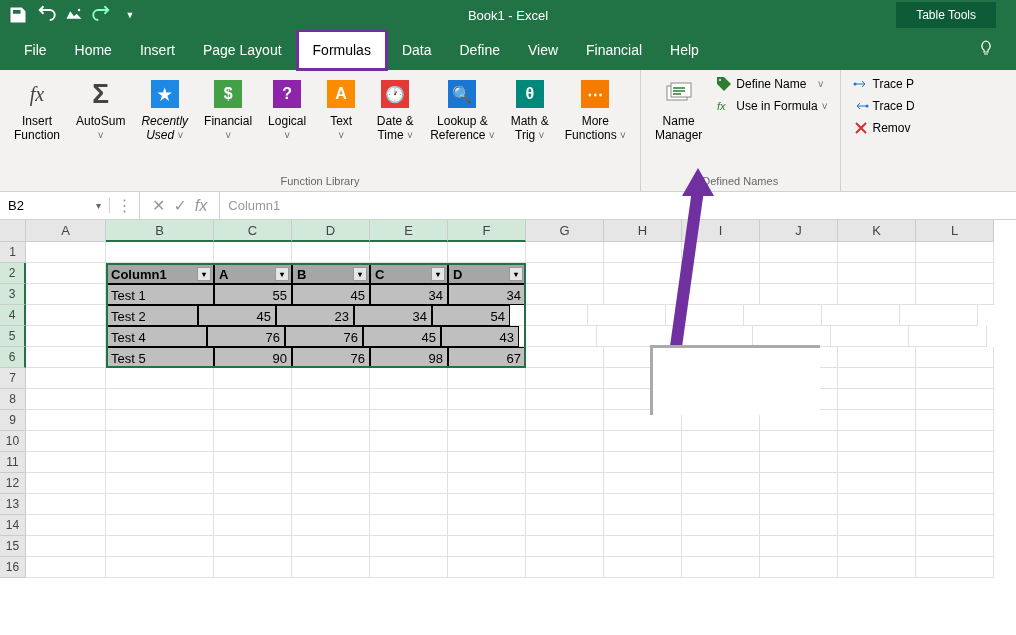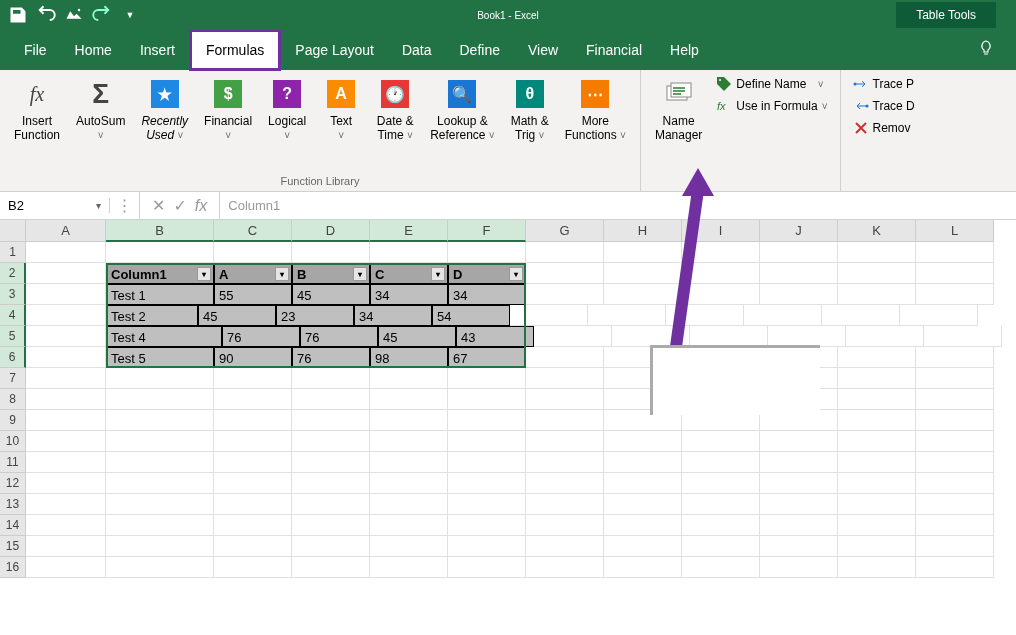--- a/index.html
+++ b/index.html
@@ -2,21 +2,21 @@
 <html><head>
 <meta charset="utf-8">
 <style>
 * { margin: 0; padding: 0; box-sizing: border-box; font-family: 'Segoe UI', Arial, sans-serif; }
 body { background: #fff; width: 1016px; height: 635px; overflow: hidden; position: relative; }
 
 
 .title-bar { background: #217346; height: 30px; display: flex; align-items: center; color: #fff; font-size: 12px; position: relative; }
 .qat { display: flex; align-items: center; gap: 8px; padding: 0 8px; }
 .qat-item { width: 20px; height: 20px; display: flex; align-items: center; justify-content: center; cursor: pointer; }
-.title-text { position: absolute; left: 50%; transform: translateX(-50%); font-size: 10px; }
+.title-text { position: absolute; left: 50%; transform: translateX(-50%); font-size: 13px; }
 .table-tools { position: absolute; right: 20px; background: #0e5c37; padding: 6px 20px; font-size: 12px; }
 
 
 .ribbon-tabs { background: #217346; height: 40px; display: flex; align-items: center; padding: 0 10px; gap: 0; }
 .tab { padding: 10px 14px; color: #fff; font-size: 14px; cursor: pointer; }
 .tab.active { background: #fff; color: #000; border: 3px solid #7030a0; }
 .tab.design { background: #0e5c37; padding: 10px 18px; }
 .tell-me { margin-left: auto; padding: 0 10px; color: #fff; }
 
 
@@ -63,21 +63,21 @@
 .row-h.sel { background: #d2e8d8; border-right: 2px solid #217346; }
 
 .cells-wrap { position: relative; }
 .cell-row { display: flex; }
 .cell { height: 21px; border-right: 1px solid #e0e0e0; border-bottom: 1px solid #e0e0e0; font-size: 13px; padding: 0 4px; line-height: 21px; overflow: hidden; }
 
 
 .tbl-hdr { background: #a6a6a6; border: 1px solid #000; font-weight: bold; position: relative; padding-right: 18px; }
 .tbl-hdr .dd { position: absolute; right: 2px; top: 3px; width: 14px; height: 14px; background: #e6e6e6; border: 1px solid #999; display: flex; align-items: center; justify-content: center; font-size: 8px; }
 .tbl-cell { background: #bfbfbf; border: 1px solid #000; }
-.tbl-cell.num { text-align: left; }
+.tbl-cell.num { text-align: right; }
 
 .table-selection { position: absolute; border: 2px solid #217346; pointer-events: none; }
 .arrow-line { position: absolute; width: 12px; height: 200px; background: #7030a0; transform: rotate(8deg); transform-origin: top center; }
 .arrow-head { position: absolute; width: 0; height: 0; border-left: 16px solid transparent; border-right: 16px solid transparent; border-bottom: 28px solid #7030a0; }
 
 .callout-box { position: absolute; background: #fff; border-top: 3px solid #aaa; border-left: 3px solid #aaa; width: 170px; height: 70px; }
 
 svg { width: 100%; height: 100%; }
 </style>
 </head>
@@ -109,22 +109,22 @@
     <div class="qat-item" style="font-size:9px;">▼</div>
   </div>
   <div class="title-text">Book1  -  Excel</div>
   <div class="table-tools">Table Tools</div>
 </div>
 
 <div class="ribbon-tabs">
   <div class="tab">File</div>
   <div class="tab">Home</div>
   <div class="tab">Insert</div>
+  <div class="tab">Page Layout</div>
   <div class="tab active">Formulas</div>
-  <div class="tab">Page Layout</div>
   <div class="tab">Data</div>
   <div class="tab">Define</div>
   <div class="tab">View</div>
   <div class="tab">Financial</div>
   <div class="tab">Help</div>
   <div class="tell-me"><svg width="20" height="20" viewBox="0 0 20 20">
         <path fill="none" stroke="#fff" stroke-width="1.2" d="M10 3a5 5 0 0 1 2 9v2H8v-2a5 5 0 0 1 2-9zM8 16h4"></path>
       </svg></div>
 </div>
 
@@ -225,20 +225,21 @@
             <span class="si">
               <svg viewBox="0 0 16 16">
                 <text x="1" y="12" font-size="11" font-style="italic" fill="#2e7d32">fx</text>
               </svg>
             </span>
             <span>Use in Formula</span> 
             <span class="chevron">˅</span>
           </div>
       </div>
     </div>
+    <div class="group-label">Defined Names</div>
   </div>
 
   <div class="group" style="border-right:none;">
     <div class="group-content">
       <div class="small-btns">
         <div class="small-btn">
             <span class="si">
               <svg viewBox="0 0 16 16">
                 <path stroke="#1976d2" fill="none" d="M2 8h10m-3-3l3 3-3 3"></path>
                 <circle cx="2" cy="8" r="1.5" fill="#1976d2"></circle>
@@ -372,21 +373,21 @@
           <div class="cell tbl-cell num" style="width: 78px;">54</div>
           <div class="cell" style="width: 78px;"></div>
           <div class="cell" style="width: 78px;"></div>
           <div class="cell" style="width: 78px;"></div>
           <div class="cell" style="width: 78px;"></div>
           <div class="cell" style="width: 78px;"></div>
           <div class="cell" style="width: 78px;"></div>
         </div>
         <div class="cell-row">
           <div class="cell" style="width: 80px;"></div>
-          <div class="cell tbl-cell" style="width: 116px;">Test 4</div>
+          <div class="cell tbl-cell" style="width: 101px;">Test 4</div>
           <div class="cell tbl-cell num" style="width: 78px;">76</div>
           <div class="cell tbl-cell num" style="width: 78px;">76</div>
           <div class="cell tbl-cell num" style="width: 78px;">45</div>
           <div class="cell tbl-cell num" style="width: 78px;">43</div>
           <div class="cell" style="width: 78px;"></div>
           <div class="cell" style="width: 78px;"></div>
           <div class="cell" style="width: 78px;"></div>
           <div class="cell" style="width: 78px;"></div>
           <div class="cell" style="width: 78px;"></div>
           <div class="cell" style="width: 78px;"></div>

